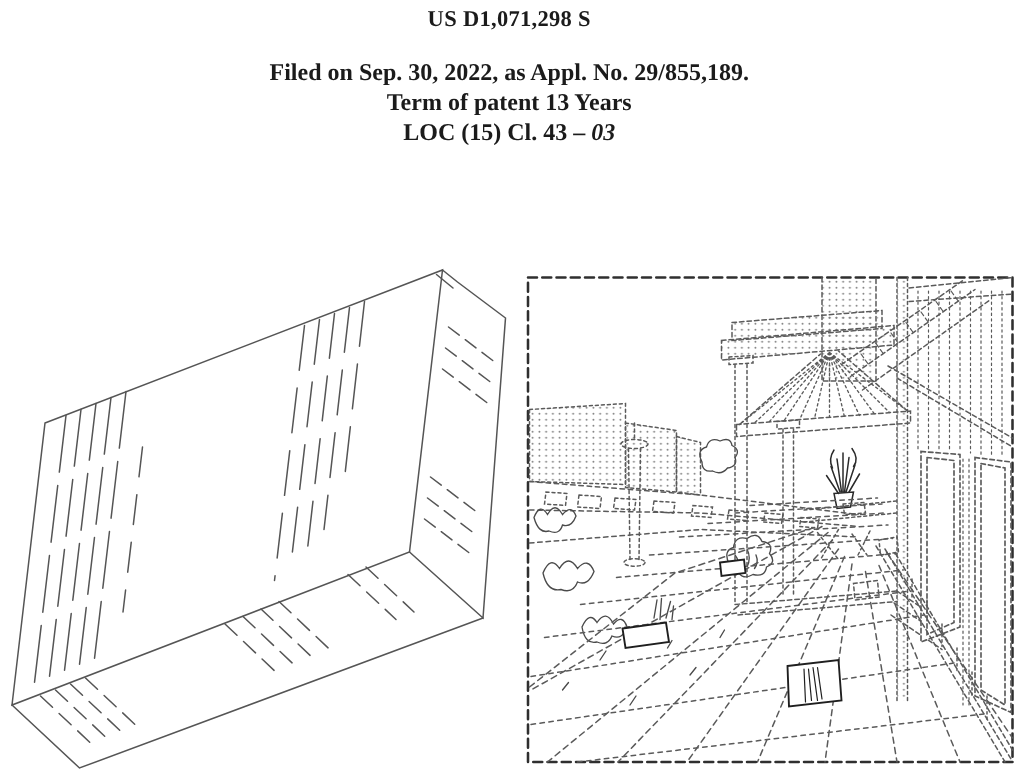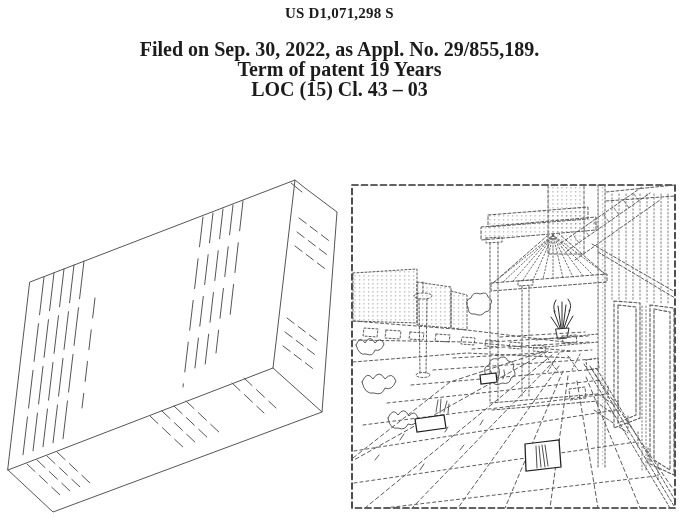--- a/index.html
+++ b/index.html
@@ -1,36 +1,36 @@
 <!DOCTYPE html>
 <html><head>
 <meta charset="utf-8">
 <style>
   html,body{margin:0;padding:0;background:#ffffff;}
   body{width:679px;height:518px;position:relative;overflow:hidden;
        font-family:"Liberation Serif","DejaVu Serif",serif;}
   .head{position:absolute;top:3px;left:0;right:0;text-align:center;
         font-weight:700;color:#1b1b1b;}
   .h-line{font-size:15px;line-height:21px;letter-spacing:.2px;font-family:Liberation Serif, serif;}
-  .meta{margin-top:15px;font-size:20px;line-height:20px;}
-  .ital{}
+  .meta{margin-top:15px;font-size:16px;line-height:20px;}
+  .ital{font-style:italic;}
   .figL{position:absolute;left:0;top:170px;width:340px;height:348px;}
   .figR{position:absolute;left:340px;top:170px;width:339px;height:348px;}
   svg{display:block;}
 </style>
 </head>
 <body>
 
 <div class="page">
 
   <header class="head">
     <div class="h-line">US D1,071,298 S</div>
     <div class="meta">
       <div>Filed on Sep. 30, 2022, as Appl. No. 29/855,189.</div>
-      <div>Term of patent 19 Years</div>
+      <div>Term of patent 13 Years</div>
       <div><span>LOC (15) Cl. 43 </span><span>–</span> <span class="ital">03</span></div>
     </div>
   </header>
 
   <svg class="figL" viewBox="0 0 340 348">
     <g fill="none" stroke="#555555" stroke-width="1" stroke-linecap="round">
 
       <path d="M30,112 L295,10 L273,198 L8,300 Z"></path>
       <path d="M295,10 L305,18 L337,42 L322,242 L273,198"></path>
       <path d="M8,300 L53,342 L322,242"></path>

